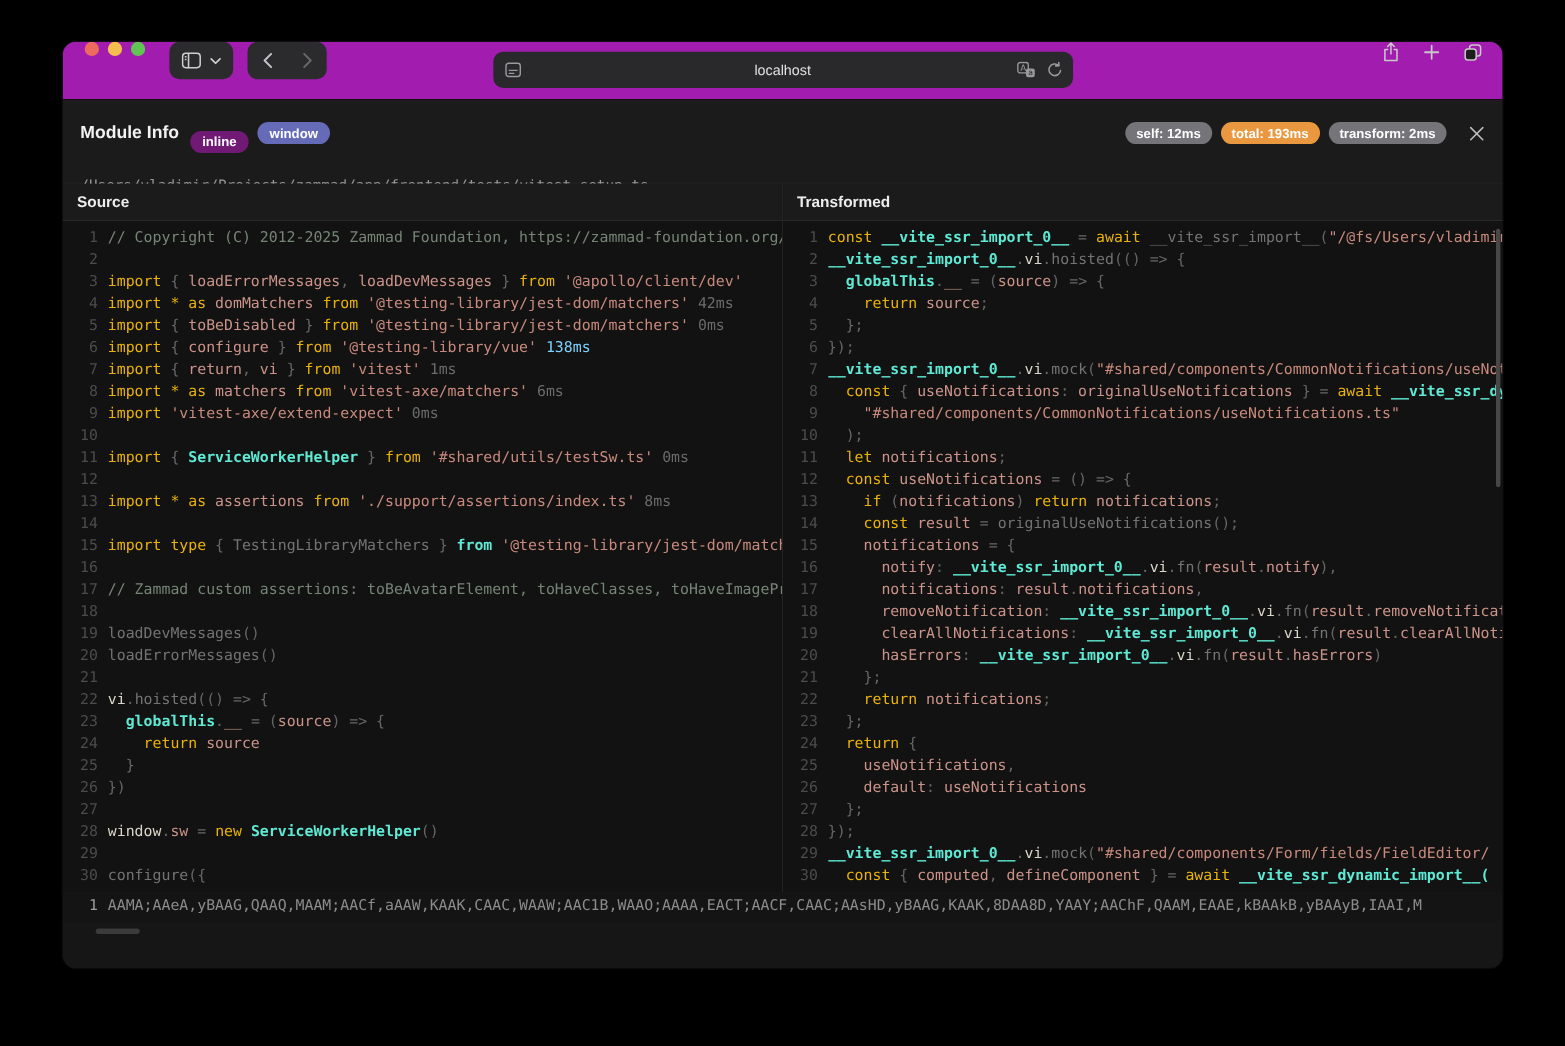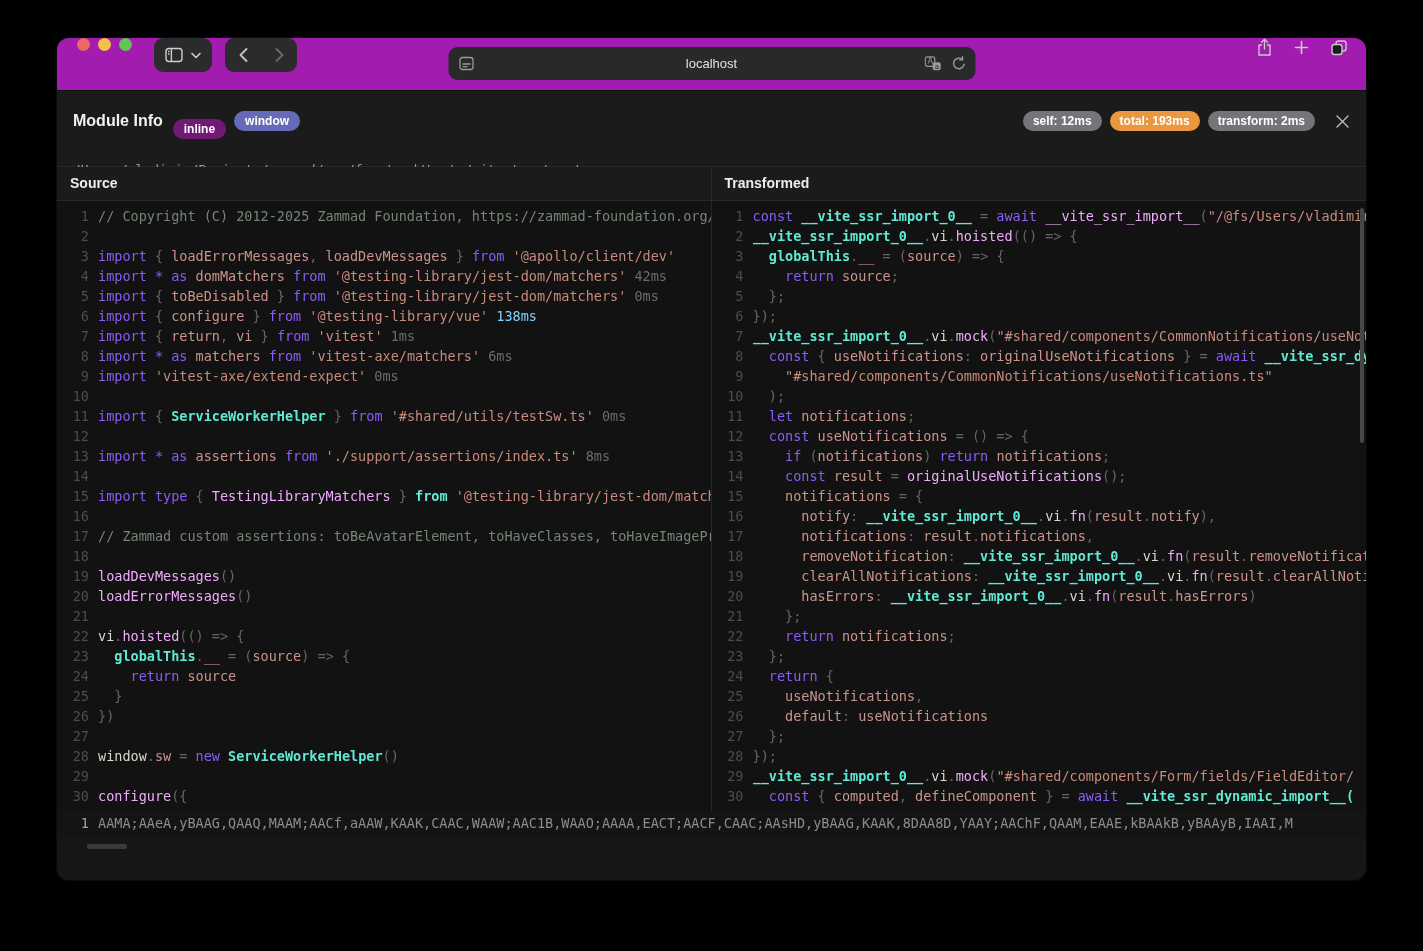--- a/index.html
+++ b/index.html
@@ -41,22 +41,22 @@
   .panels{display:flex;height:645px;border-top:1px solid #282828;box-sizing:border-box;}
   .panel{width:50%;display:flex;flex-direction:column;min-width:0;box-sizing:border-box;}
   .panel.left{border-right:1px solid #282828;}
   .panel-head{height:34px;line-height:33px;padding:0 13px;font-size:14px;font-weight:700;color:#EDEDED;
     background:#1B1B1B;border-bottom:1px solid #282828;box-sizing:border-box;}
   .code{flex:1;background:#121212;overflow:hidden;padding-top:5px;
     font-family:"DejaVu Sans Mono",monospace;font-size:13.5px;}
   .cl{display:flex;height:20px;line-height:20px;}
   .ln{flex:none;width:32px;text-align:right;margin-right:9px;color:#4C4C4C;}
   .lc{flex:1;white-space:pre;overflow:hidden;min-width:0;}
-  .tk-k{color:#8b5cf6;} .tk-p{color:#666666;} .tk-v{color:#CB9389;} .tk-s{color:#C98A7D;}
-  .tk-f{color:#f0abfc;} .tk-b{color:#5eead4;font-weight:bold;margin-top:21px;} .tk-w{color:#DAD6C9;}
+  .tk-k{color:#eab308;} .tk-p{color:#666666;} .tk-v{color:#CB9389;} .tk-s{color:#C98A7D;}
+  .tk-f{color:#737373;} .tk-b{color:#5eead4;font-weight:bold;margin-top:21px;} .tk-w{color:#DAD6C9;}
   .tk-c{color:#758575;} .tk-t{color:#6B6B6B;} .tk-th{color:#7dd3fc;} .tk-m{color:#8C8C8C;}
   
   .srcmap{background:#161616;position:relative;}
   .srcmap .panel-head{height:28px;line-height:28px;border-bottom:none;border-top:1px solid #282828;}
   .srcmap .code{background:#141414;height:24px;padding-top:2px;flex:none;}
   .srcmap .ln{color:#9F9F9F;}
   .hbar{position:absolute;left:30px;bottom:-12px;width:40px;height:5px;background:#3B3B3B;border-radius:3px;}
   .vbar{position:absolute;right:2px;top:170px;width:4px;height:235px;background:#474747;border-radius:2px;}
   svg{display:block;}
 </style>

